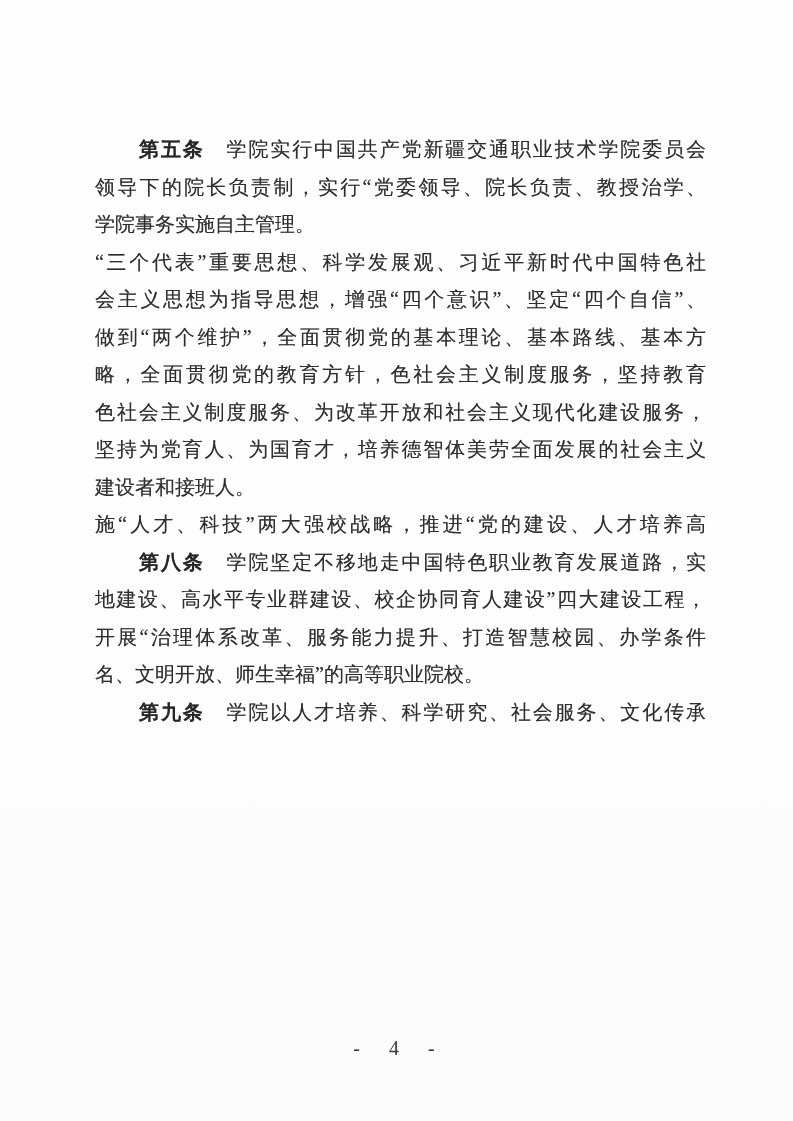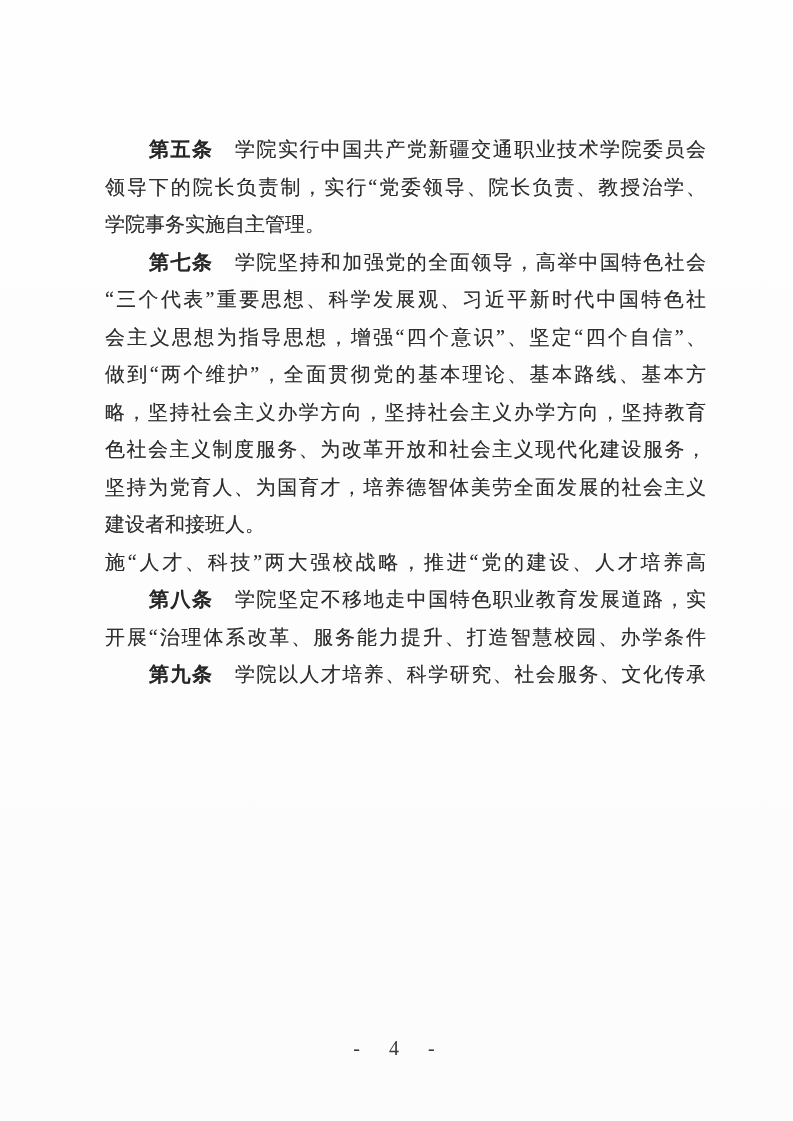--- a/index.html
+++ b/index.html
@@ -33,21 +33,20 @@
   .line {
     font-size: 20px;
     line-height: 37.5px;
     height: 37.5px;
     overflow: hidden;
     text-align: justify;
     text-align-last: left;
     color: #2e2e2e;
     
     text-shadow: 0 0 0.4px rgba(60,60,60,0.55);
-    margin-left: 10px;
   }
   .line.fill {
     text-align-last: justify;
   }
   .line.first {
     text-indent: 44px;
   }
   .article-label {
     font-weight: bold;
     color: #262626;
@@ -71,32 +70,33 @@
 <div class="page">
   <div class="doc-body">
       <div class="para">
         <div class="line fill first"><span class="article-label">第五条</span><span>　</span><span>学院实行中国共产党新疆交通职业技术学院委员会</span></div>
         <div class="line fill"><span>领导下的院长负责制，实行“党委领导、院长负责、教授治学、</span></div>
       </div>
       <div class="para">
         <div class="line"><span>学院事务实施自主管理。</span></div>
       </div>
       <div class="para">
-        <div class="line fill first"><span class="article-label">第七条</span><span>　</span><span>学院坚持和加强党的全面领导，高举中国特色社会</span></div>
         <div class="line fill"><span>“三个代表”重要思想、科学发展观、习近平新时代中国特色社</span></div>
         <div class="line fill"><span>会主义思想为指导思想，增强“四个意识”、坚定“四个自信”、</span></div>
         <div class="line fill"><span>做到“两个维护”，全面贯彻党的基本理论、基本路线、基本方</span></div>
-        <div class="line fill"><span>略，坚持社会主义办学方向，坚持社会主义办学方向，坚持教育</span></div>
+        <div class="line fill"><span>略，全面贯彻党的教育方针，色社会主义制度服务，坚持教育</span></div>
         <div class="line fill"><span>色社会主义制度服务、为改革开放和社会主义现代化建设服务，</span></div>
         <div class="line fill"><span>坚持为党育人、为国育才，培养德智体美劳全面发展的社会主义</span></div>
         <div class="line"><span>建设者和接班人。</span></div>
       </div>
       <div class="para">
         <div class="line fill"><span>施“人才、科技”两大强校战略，推进“党的建设、人才培养高</span></div>
         <div class="line fill first"><span class="article-label">第八条</span><span>　</span><span>学院坚定不移地走中国特色职业教育发展道路，实</span></div>
+        <div class="line fill"><span>地建设、高水平专业群建设、校企协同育人建设”四大建设工程，</span></div>
         <div class="line fill"><span>开展“治理体系改革、服务能力提升、打造智慧校园、办学条件</span></div>
+        <div class="line"><span>名、文明开放、师生幸福”的高等职业院校。</span></div>
       </div>
       <div class="para">
         <div class="line fill first"><span class="article-label">第九条</span><span>　</span><span>学院以人才培养、科学研究、社会服务、文化传承</span></div>
       </div>
     </div>
   <div class="footer">- 4 -</div>
 </div>
 
 </body></html>

